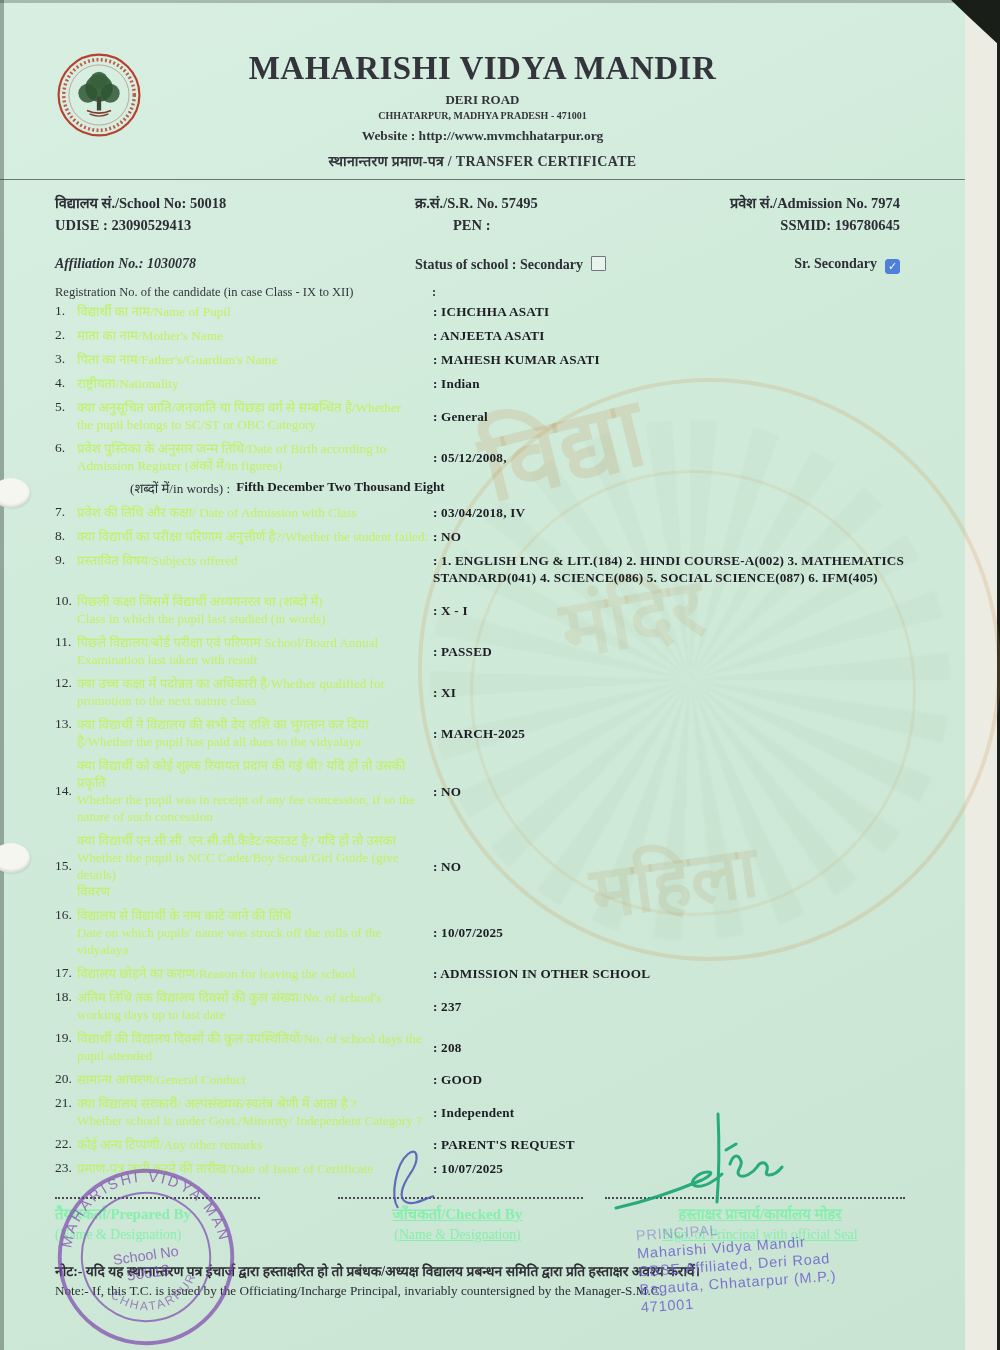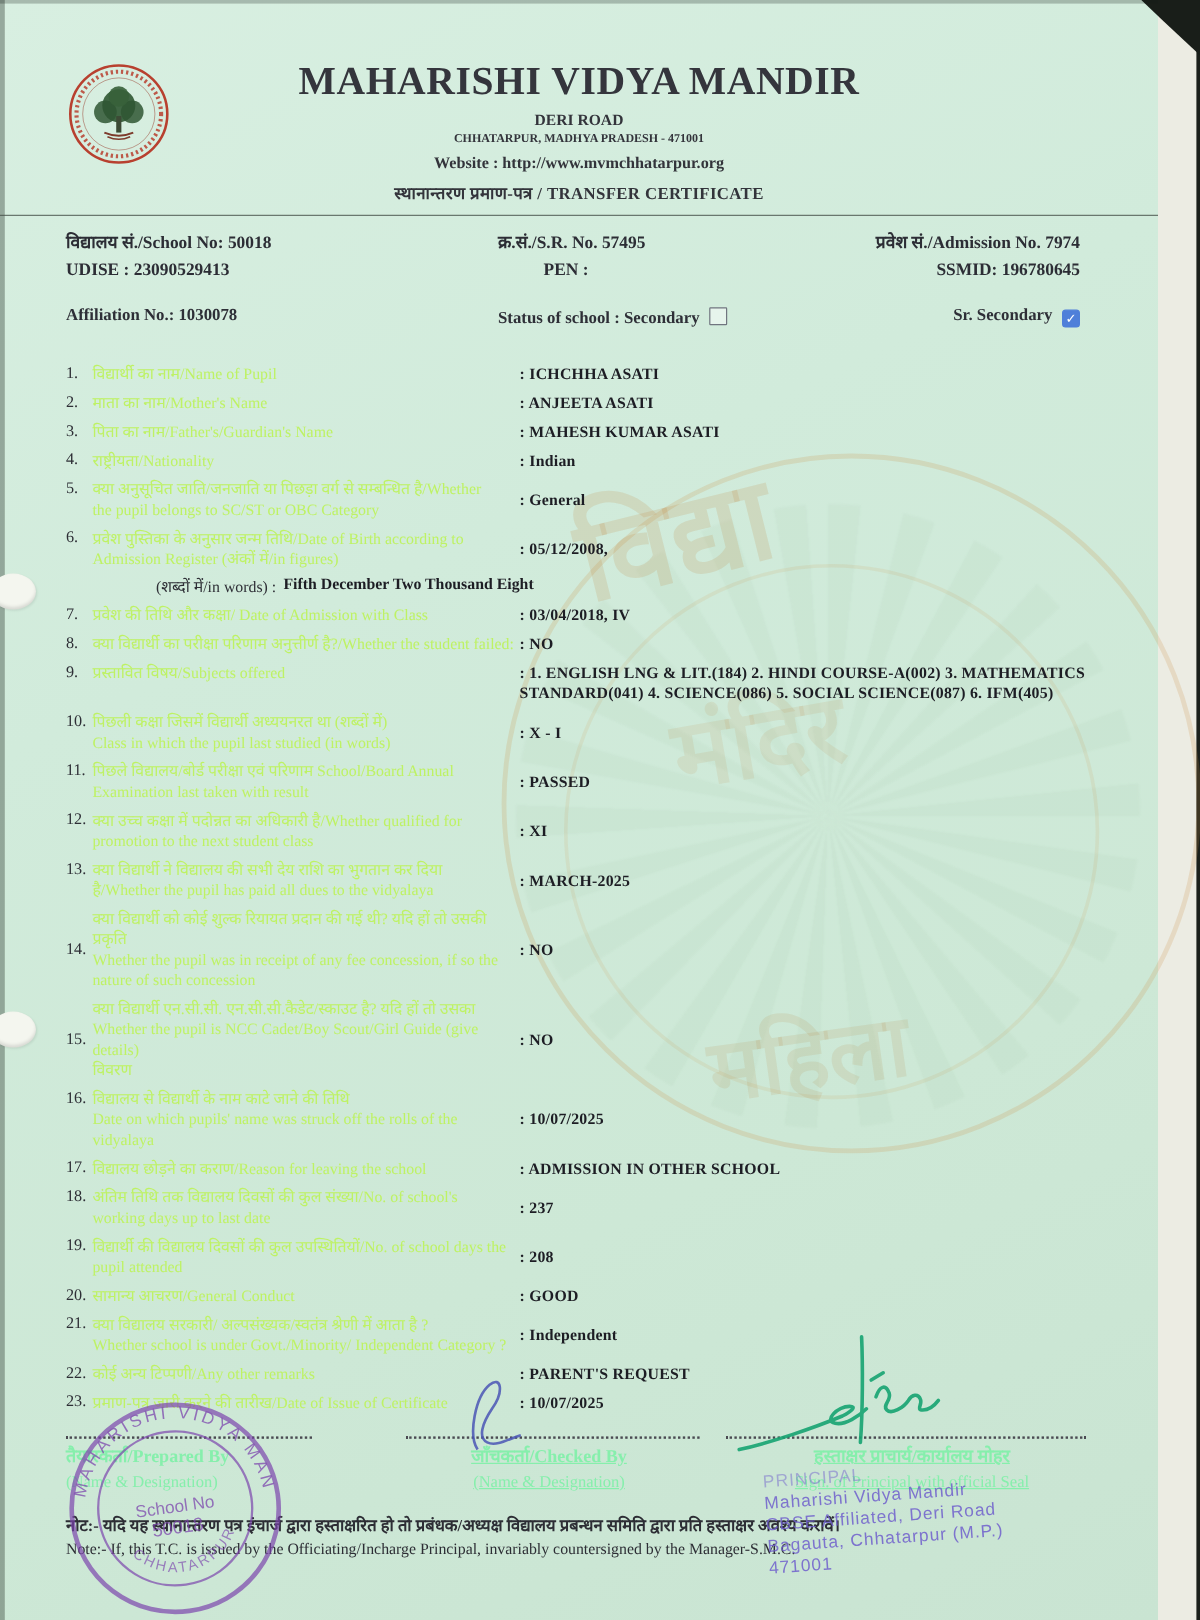--- a/index.html
+++ b/index.html
@@ -42,21 +42,21 @@
   .hr{position:absolute;left:0;top:179px;width:965px;border-top:1.6px solid rgba(70,80,74,.75);}
 
   
   .meta{position:absolute;left:55px;top:192px;width:855px;font-weight:bold;color:#2c2d35;font-size:14.5px;}
   .meta-grid{display:grid;grid-template-columns:360px 265px 230px;}
   .meta-line{line-height:22px;}
   .pen-line{padding-left:38px;}
   .col-right{text-align:right;padding-right:10px;}
   .meta2{position:absolute;left:55px;top:256px;width:855px;display:grid;grid-template-columns:360px 265px 230px;
          font-size:14px;color:#2e2f37;}
-  .meta2 .c1{font-weight:bold;}
+  .meta2 .c1{font-weight:bold;font-style:italic;}
   .meta2 .c2,.meta2 .c3{font-weight:bold;}
   .meta2 .c3{text-align:right;padding-right:10px;}
   .checkbox{display:inline-block;width:13px;height:13px;border:1.5px solid #70757f;vertical-align:-2px;
             margin-left:8px;background:rgba(255,255,255,.45);border-radius:1px;}
   .checkbox.checked{background:#4f7fd9;border-color:#4f7fd9;border-radius:3px;color:#fff;
             font-size:11px;line-height:13px;text-align:center;font-family:"DejaVu Sans",sans-serif;}
   .regrow{position:absolute;left:55px;top:285px;width:855px;display:flex;font-size:12.5px;color:#33343a;}
   .regrow .lbl{width:377px;}
   .regrow .colon{font-weight:bold;}
 
@@ -161,20 +161,24 @@
   <div class="meta2">
     <div class="c1">Affiliation No.: 1030078</div>
     <div class="c2">
       <span>Status of school : Secondary</span><span class="checkbox"></span>
     </div>
     <div class="c3">
       <span>Sr. Secondary</span><span class="checkbox checked">✓</span>
     </div>
   </div>
 
+  <div class="regrow">
+    <span class="lbl">Registration No. of the candidate (in case Class - IX to XII)</span>
+    <span class="colon">:</span>
+  </div>
 
   <div class="rows" id="rows-container">
     <div class="row">
       <span class="row-num">1.</span>
       <span class="row-label">
           <div>विद्यार्थी का नाम/Name of Pupil</div>
         </span>
       <span class="row-value">: ICHCHHA ASATI</span>
     </div>
 
@@ -262,21 +266,21 @@
           <div>पिछले विद्यालय/बोर्ड परीक्षा एवं परिणाम School/Board Annual</div>
           <div>Examination last taken with result</div>
         </span>
       <span class="row-value">: PASSED</span>
     </div>
 
     <div class="row">
       <span class="row-num">12.</span>
       <span class="row-label">
           <div>क्या उच्च कक्षा में पदोन्नत का अधिकारी है/Whether qualified for</div>
-          <div>promotion to the next student class</div>
+          <div>promotion to the next nature class</div>
         </span>
       <span class="row-value">: XI</span>
     </div>
 
     <div class="row">
       <span class="row-num">13.</span>
       <span class="row-label">
           <div>क्या विद्यार्थी ने विद्यालय की सभी देय राशि का भुगतान कर दिया</div>
           <div>है/Whether the pupil has paid all dues to the vidyalaya</div>
         </span>

